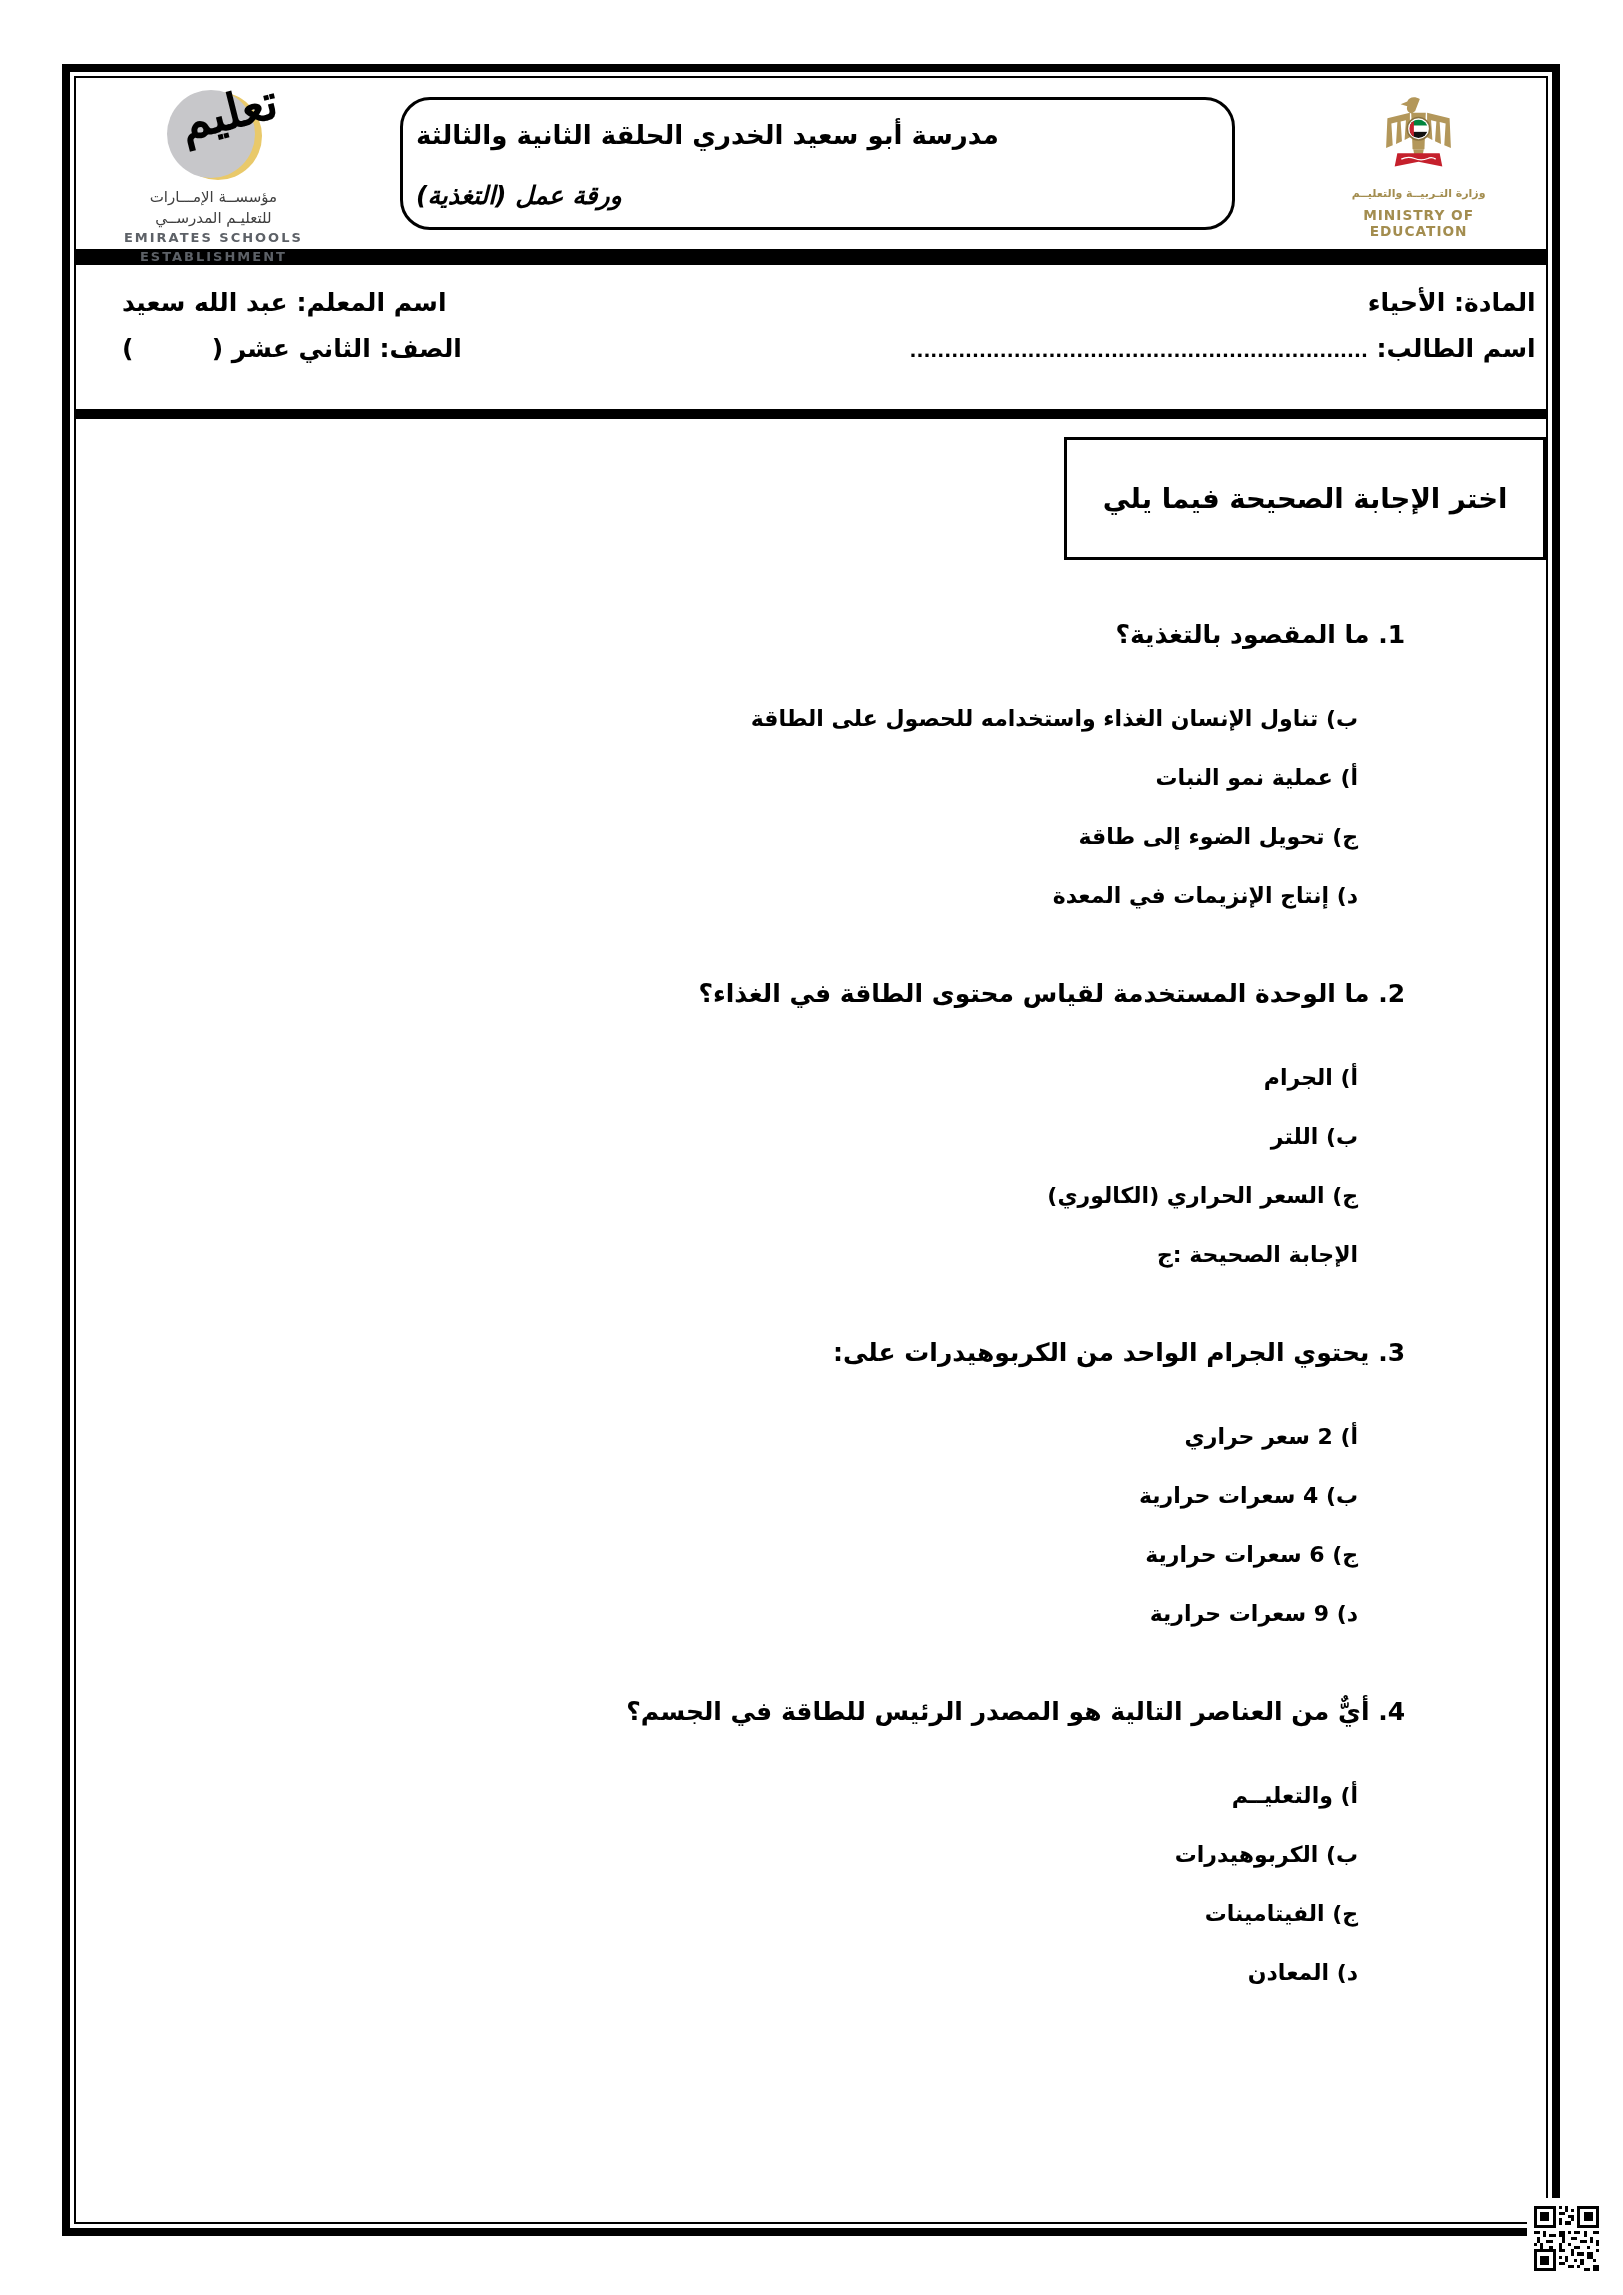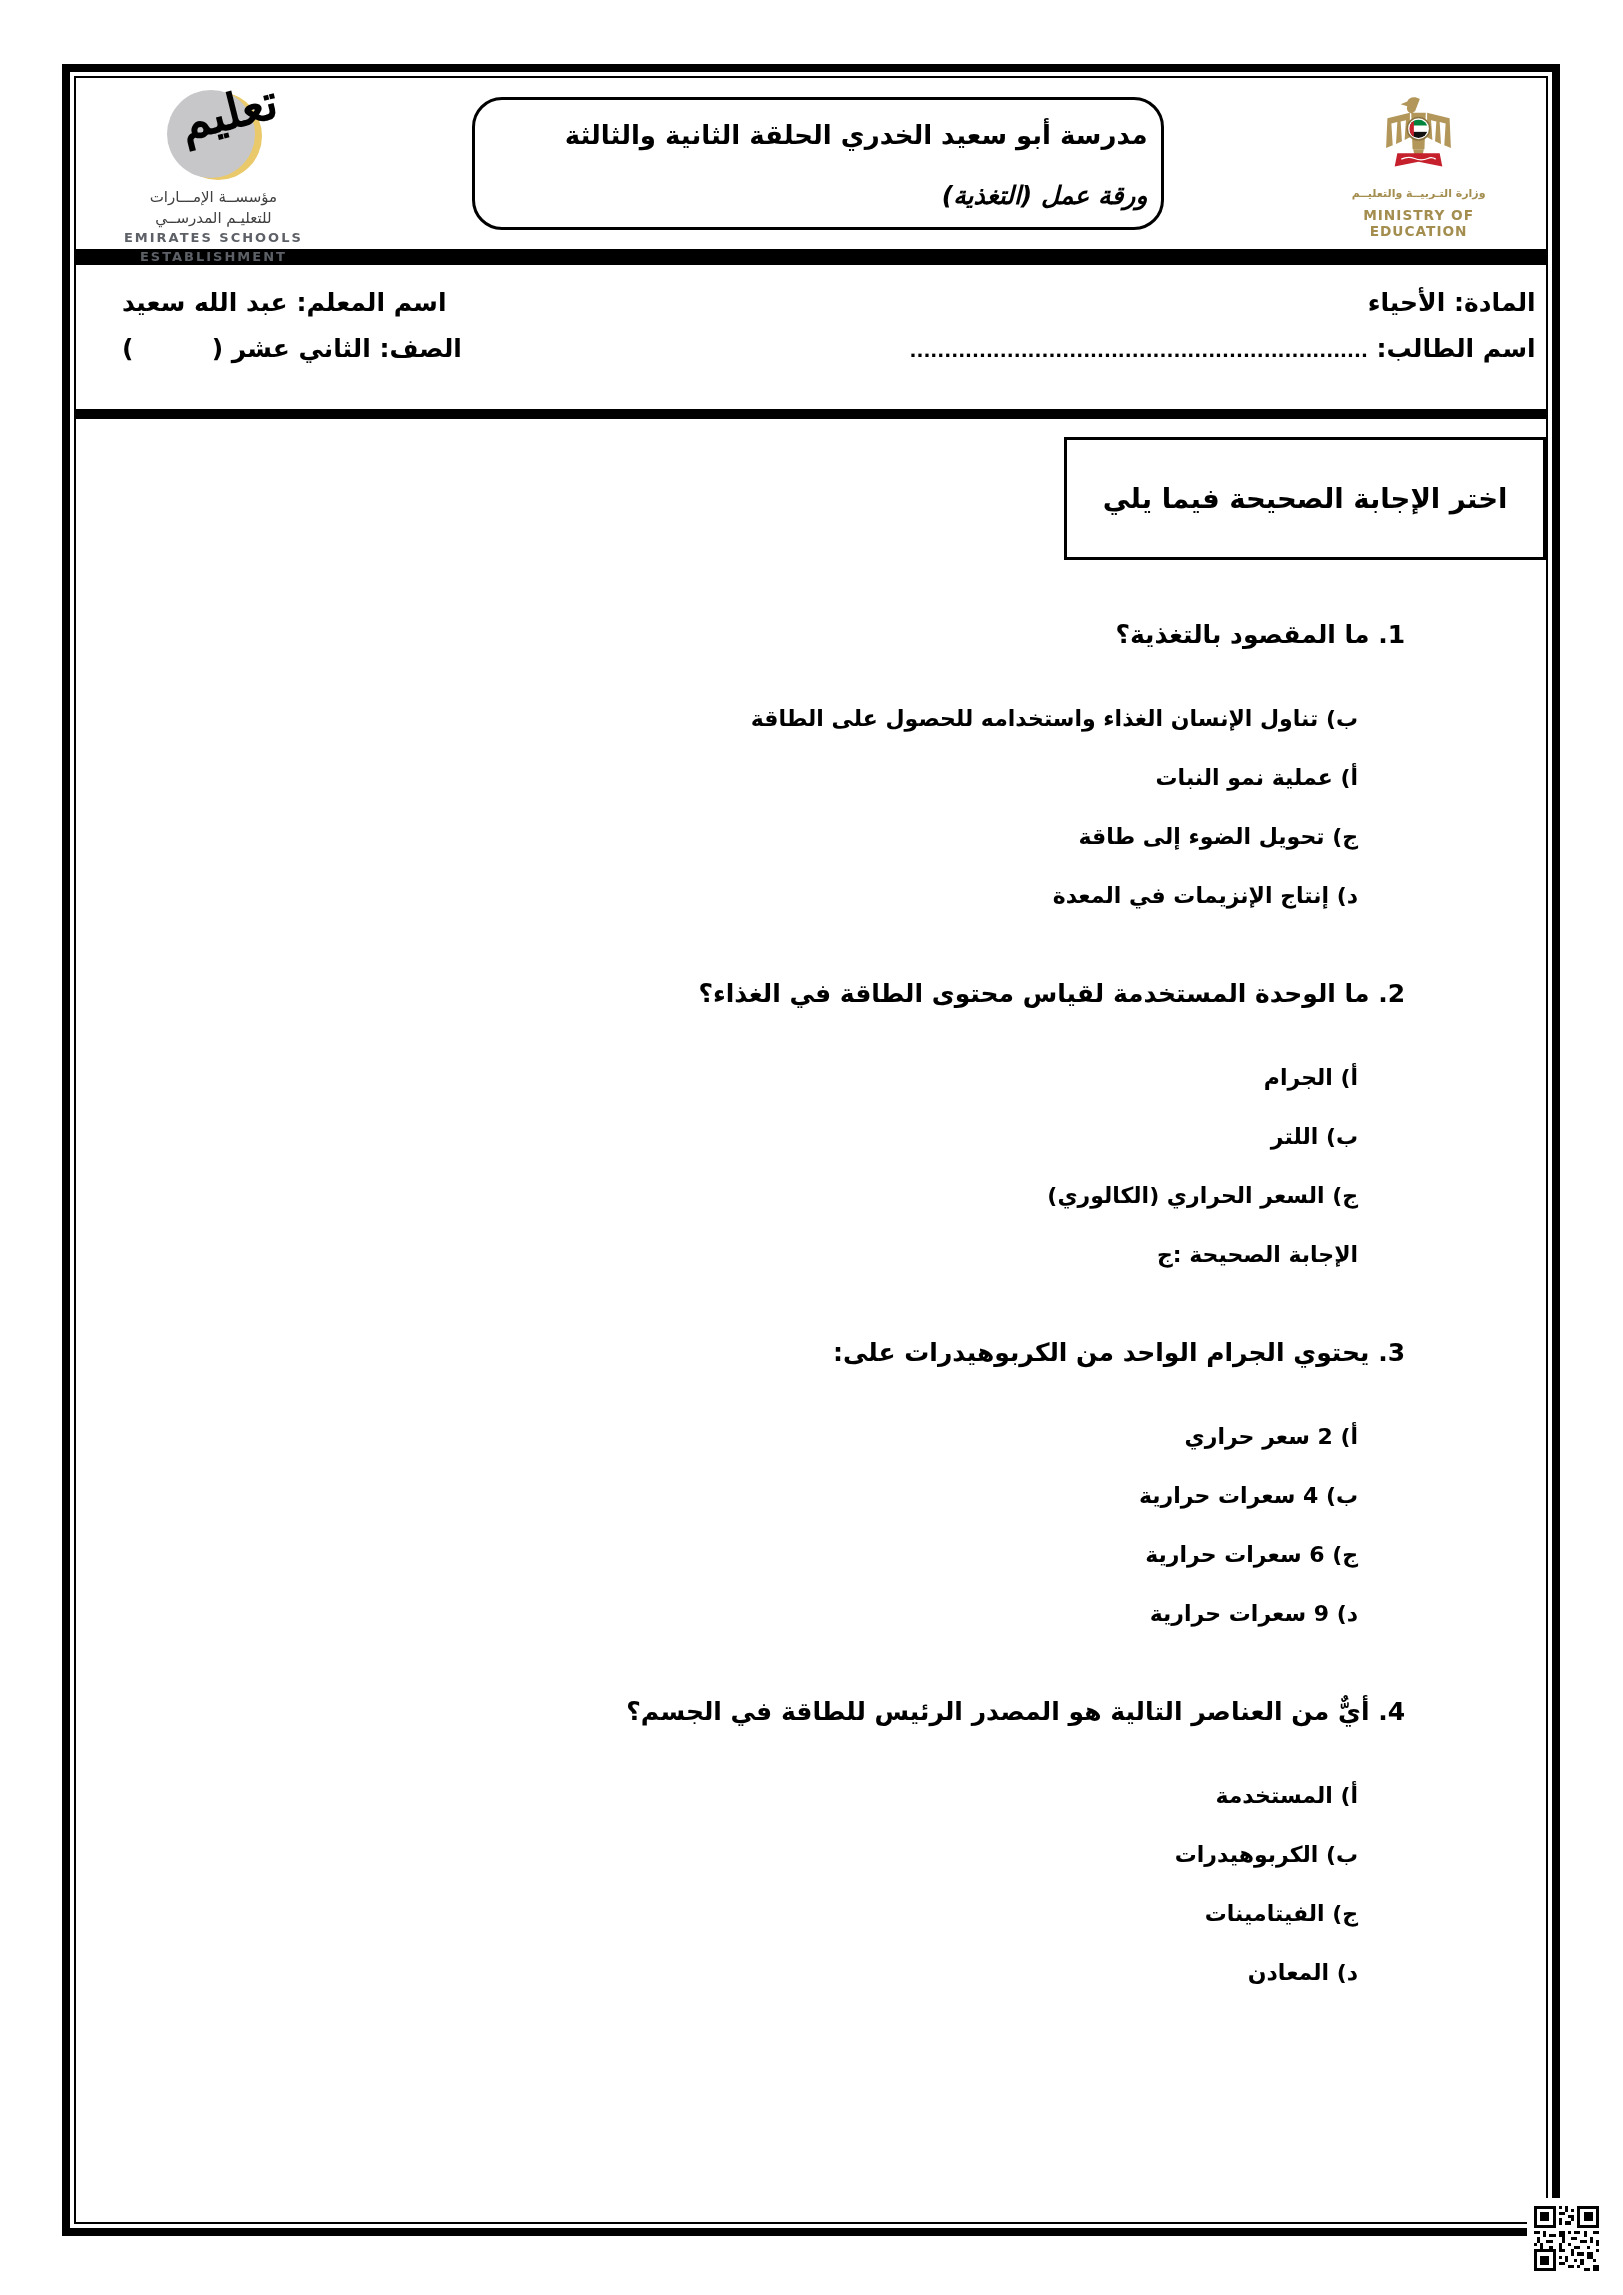--- a/index.html
+++ b/index.html
@@ -14,22 +14,22 @@
   .header{height:171px;box-sizing:border-box;display:flex;justify-content:space-between;
           align-items:flex-start;padding:5.2px 26px 0 33px;}
   .ese-logo{width:209px;text-align:center;padding-top:3.9px;flex:none;}
   .ese-circle{position:relative;width:98px;height:98px;margin:0 auto;}
   .ese-crescent{position:absolute;left:9.2px;top:5.2px;width:88px;height:88px;border-radius:50%;background:#e9c96a;}
   .ese-gray{position:absolute;left:2.6px;top:2.6px;width:88px;height:88px;border-radius:50%;background:#c7c7ca;}
   .ese-callig{position:absolute;left:14.4px;top:1.3px;font-family:"DejaVu Serif",serif;
               font-size:48px;font-weight:bold;transform:rotate(-14deg);line-height:1;}
   .ese-ar{direction:rtl;font-size:15px;color:#404040;line-height:1.25;margin-top:2.6px;}
   .ese-en{font-size:13px;color:#5d6167;letter-spacing:2px;font-weight:bold;line-height:1.3;margin-top:2px;}
-  .school-box{width:692px;flex:none;margin-top:14.4px;border:3.3px solid #000;border-radius:30px;
-              box-sizing:border-box;text-align:right;direction:rtl;padding:19.6px 13px 17px;}
+  .school-box{width:835px;flex:none;margin-top:14.4px;border:3.3px solid #000;border-radius:30px;
+              box-sizing:border-box;text-align:left;direction:rtl;padding:19.6px 13px 17px;}
   .school-line1{font-size:26px;font-weight:bold;margin-bottom:31px;}
   .school-line2{font-size:25px;font-weight:bold;font-style:italic;}
   .moe-logo{width:203px;text-align:center;padding-top:11.8px;flex:none;}
   .moe-ar{direction:rtl;font-size:11px;color:#a38d4f;font-weight:bold;margin-top:3.9px;}
   .moe-en{font-size:13.7px;color:#a38d4f;font-weight:bold;letter-spacing:1px;margin-top:7px;}
   
   .divider{background:#000;width:100%;}
   .d1{height:15.7px;}
   .d2{height:10.5px;}
   
@@ -166,21 +166,21 @@
             <div class="option">د) 9 سعرات حرارية</div>
           </div>
         </div>
 
         <div class="question">
           <div class="q-title">
             <span class="q-num">4.</span>
             <span>أيٌّ من العناصر التالية هو المصدر الرئيس للطاقة في الجسم؟</span>
           </div>
           <div class="options">
-            <div class="option">أ) المستخدمة</div>
+            <div class="option">أ) والتعليــم</div>
             <div class="option">ب) الكربوهيدرات</div>
             <div class="option">ج) الفيتامينات</div>
             <div class="option">د) المعادن</div>
           </div>
         </div>
 
       </div>
     </div>
   </div>
 

